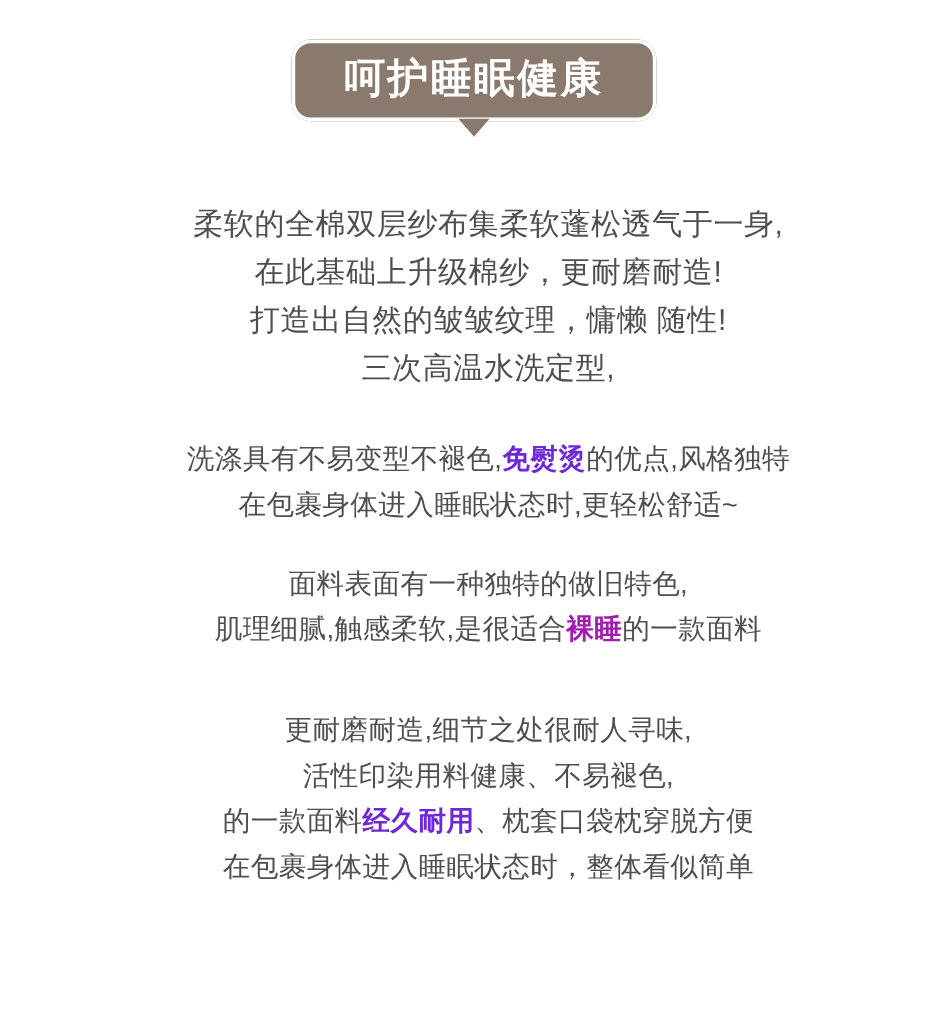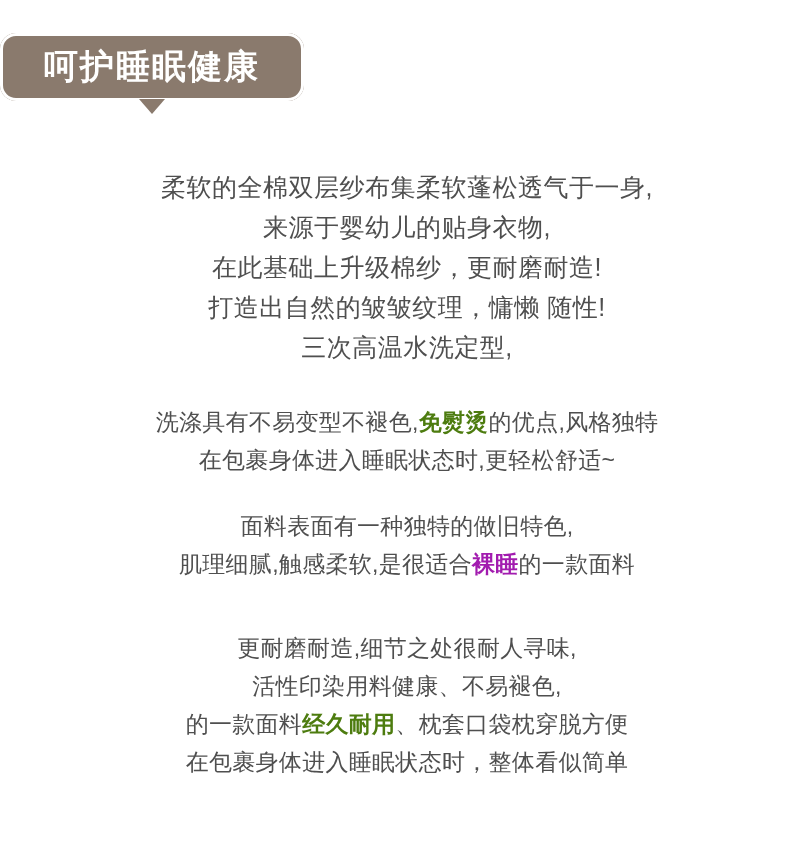--- a/index.html
+++ b/index.html
@@ -18,21 +18,21 @@
     width: 790px;
     height: 859px;
     position: relative;
     box-sizing: border-box;
   }
 
   
   .banner-wrap {
     width: 100%;
     display: flex;
-    justify-content: flex-start;
+    justify-content: center;
     padding-top: 33px;
   }
   .banner {
     position: relative;
     background: #8a7a6d;
     border-radius: 16px;
     padding: 13px 44px 15px 44px;
     box-shadow: 0 0 0 3px #ffffff inset;
   }
   .banner-title {
@@ -70,21 +70,21 @@
     white-space: nowrap;
     padding-left: 24px;
   }
 
   .para-1 { font-size: 25px; line-height: 40px; letter-spacing: 0.5px; }
   .para-2 { font-size: 23px; line-height: 38px; margin-top: 36px; letter-spacing: 0.3px; }
   .para-3 { font-size: 23px; line-height: 38px; margin-top: 28px; letter-spacing: 0.3px; text-align: center; }
   .para-4 { font-size: 23px; line-height: 38px; margin-top: 46px; letter-spacing: 0.3px; }
 
   .hl {
-    color: #4d7c0f;
+    color: #6d28d9;
     font-weight: bold;
     text-align: center;
   }
   .hl-red {
     color: #a21caf;
     font-weight: bold;
   }
 </style>
 </head>
 <body>
@@ -95,21 +95,20 @@
     <div class="banner">
       <div class="banner-title">呵护睡眠健康</div>
       <div class="banner-tail"></div>
     </div>
   </div>
 
   <div class="content">
 
     <div class="para para-1">
       <span class="line">柔软的全棉双层纱布集柔软蓬松透气于一身,</span>
-      <span class="line">来源于婴幼儿的贴身衣物,</span>
       <span class="line">在此基础上升级棉纱，更耐磨耐造!</span>
       <span class="line">打造出自然的皱皱纹理，慵懒 随性!</span>
       <span class="line">三次高温水洗定型,</span>
     </div>
 
     <div class="para para-2">
       <span class="line"><span>洗涤具有不易变型不褪色,</span><span class="hl">免熨烫</span><span>的优点,风格独特</span></span>
       <span class="line">在包裹身体进入睡眠状态时,更轻松舒适~</span>
     </div>
 

